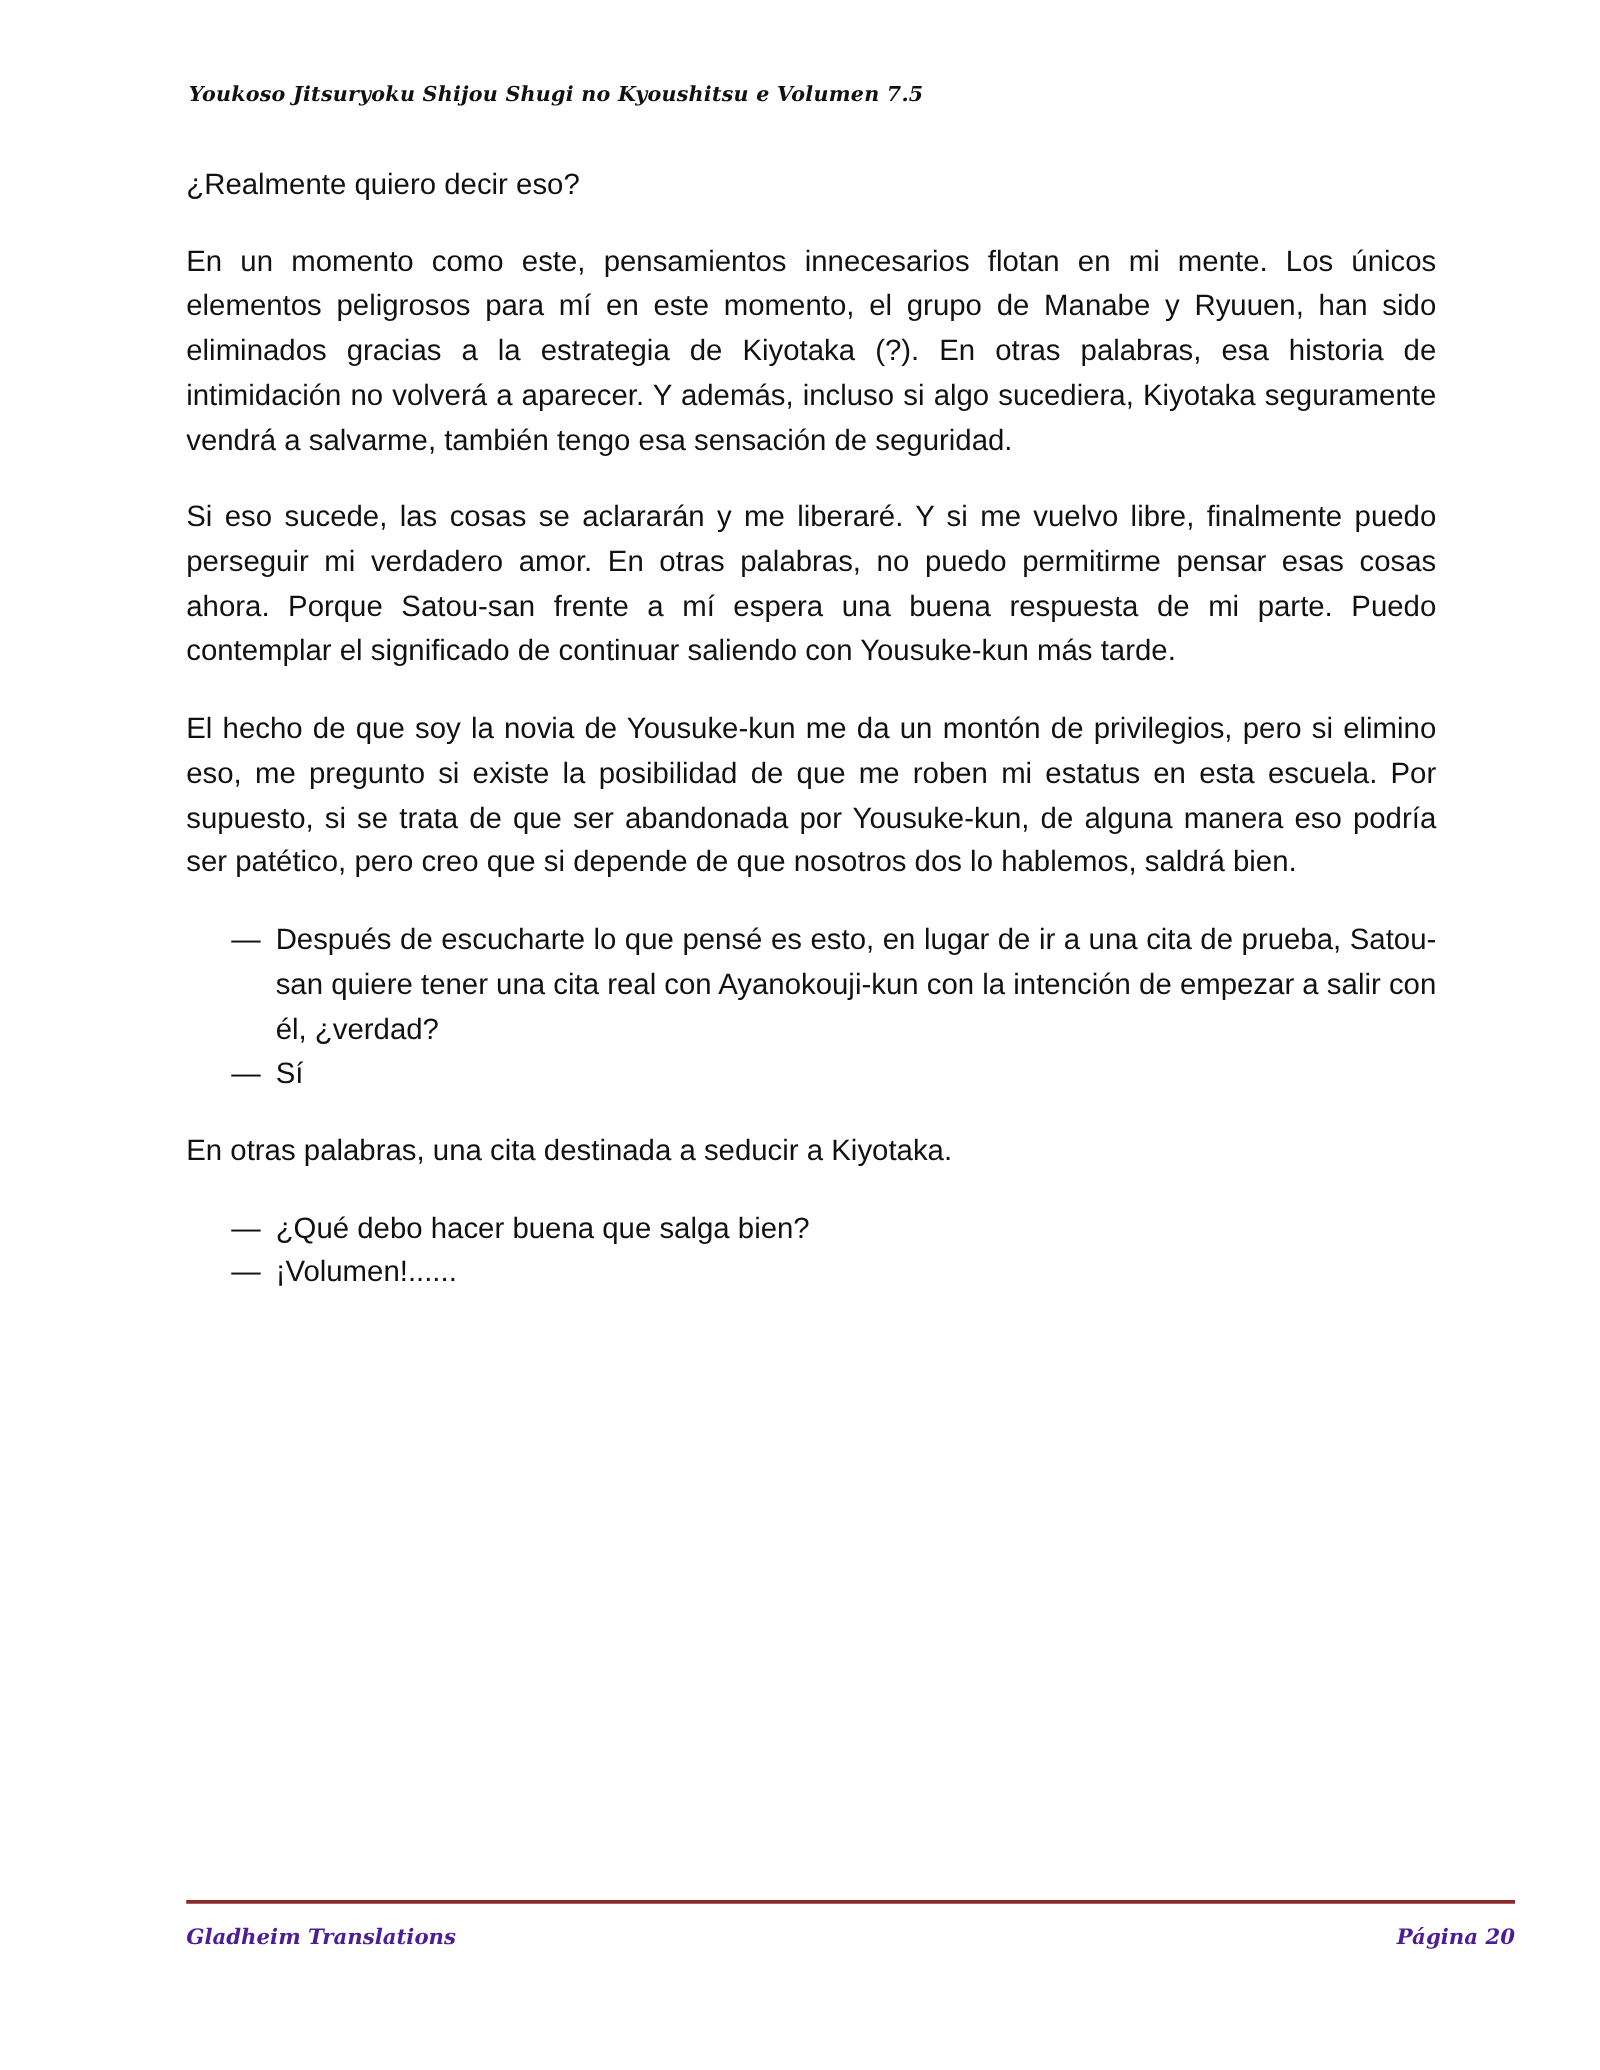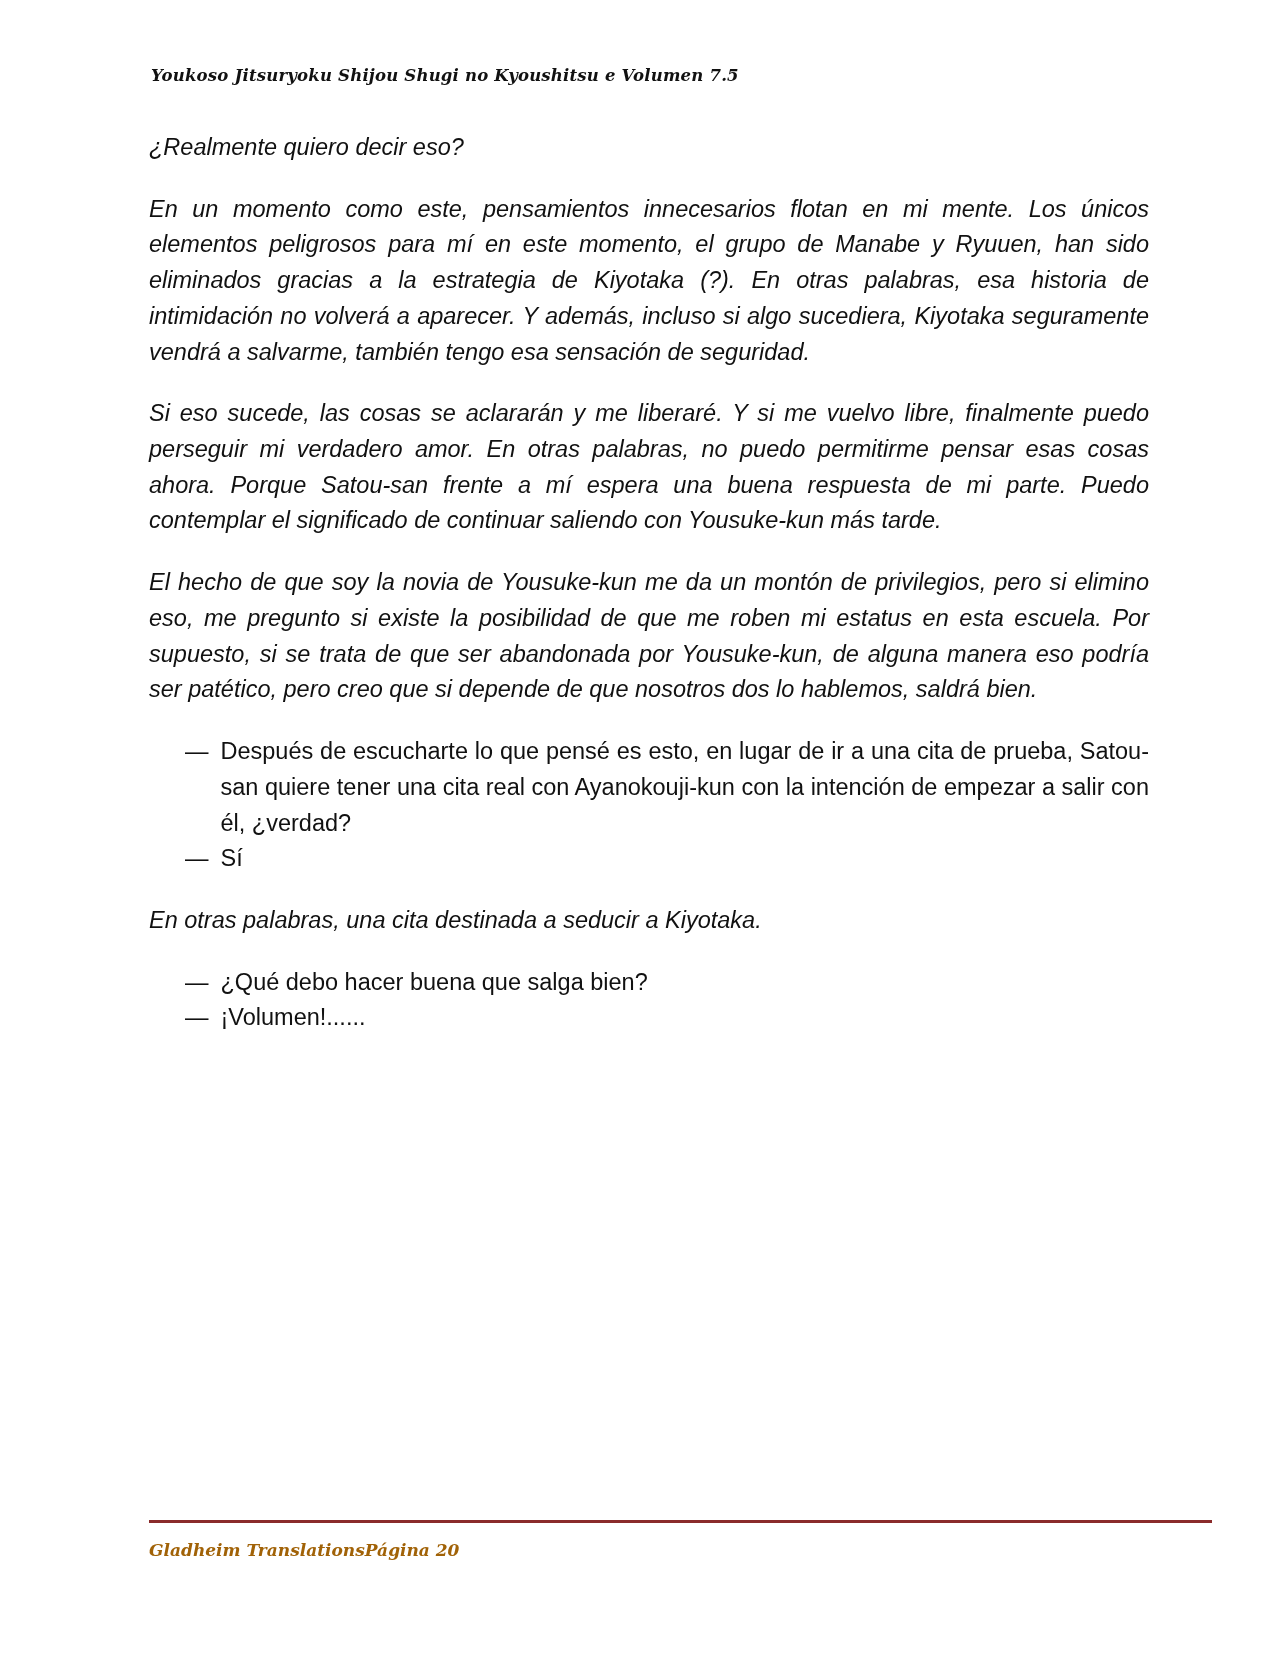--- a/index.html
+++ b/index.html
@@ -43,21 +43,20 @@
     top: 130px;
     width: 1000px;
   }
   p.para {
     margin: 0 0 26px 0;
     font-size: 23.5px;
     line-height: 1.52;
     text-align: justify;
     text-justify: inter-word;
     color: #111111;
-    font-style: italic;
   }
   p.para:last-child {
     margin-bottom: 0;
   }
   .dialogue-block {
     margin: 0 0 26px 0;
     padding-left: 36px;
   }
   .dialogue-line {
     font-size: 23.5px;
@@ -82,26 +81,27 @@
     width: 1063px;
     height: 3px;
     background: #8a2b2b;
   }
   .footer {
     position: absolute;
     left: 108px;
     top: 1540px;
     width: 1063px;
     display: flex;
+    justify-content: space-between;
     align-items: baseline;
     font-family: "DejaVu Serif", serif;
     font-weight: bold;
     font-style: italic;
     font-size: 17px;
-    color: #a16207;
+    color: #4c1d95;
   }
 </style>
 </head>
 <body>
 
 <div class="page">
 
   <div class="header">Youkoso Jitsuryoku Shijou Shugi no Kyoushitsu e Volumen 7.5</div>
 
   <div class="content">

